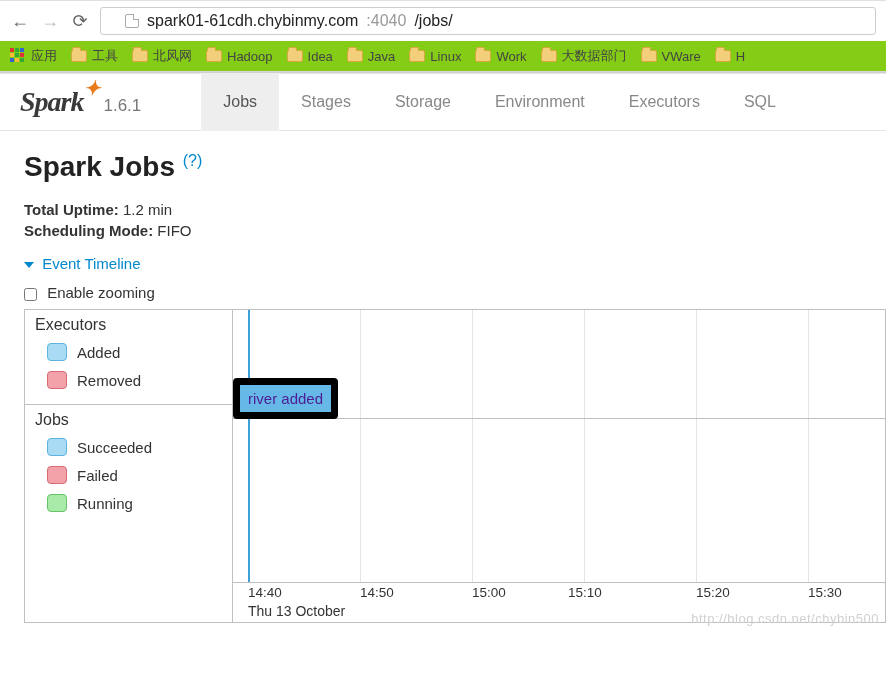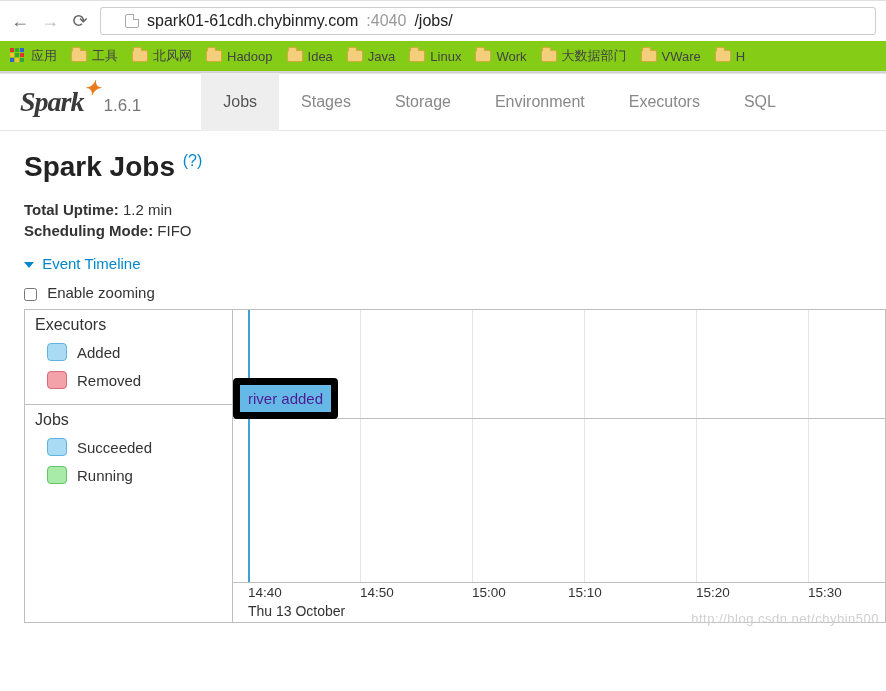--- a/index.html
+++ b/index.html
@@ -199,20 +199,24 @@
             <span>Removed</span>
           </div>
       </div>
       <div class="tl-group">
         <div class="tl-group-title">Jobs</div>
         <div class="legend-item">
             <span class="legend-swatch sw-succeeded"></span>
             <span>Succeeded</span>
           </div>
         <div class="legend-item">
+            <span class="legend-swatch sw-failed"></span>
+            <span>Failed</span>
+          </div>
+        <div class="legend-item">
             <span class="legend-swatch sw-running"></span>
             <span>Running</span>
           </div>
       </div>
     </div>
     <div class="tl-right">
       <div class="tl-body">
         <div class="grid-line" style="left:15px"></div>
         <div class="grid-line" style="left:127px"></div>
         <div class="grid-line" style="left:239px"></div>

